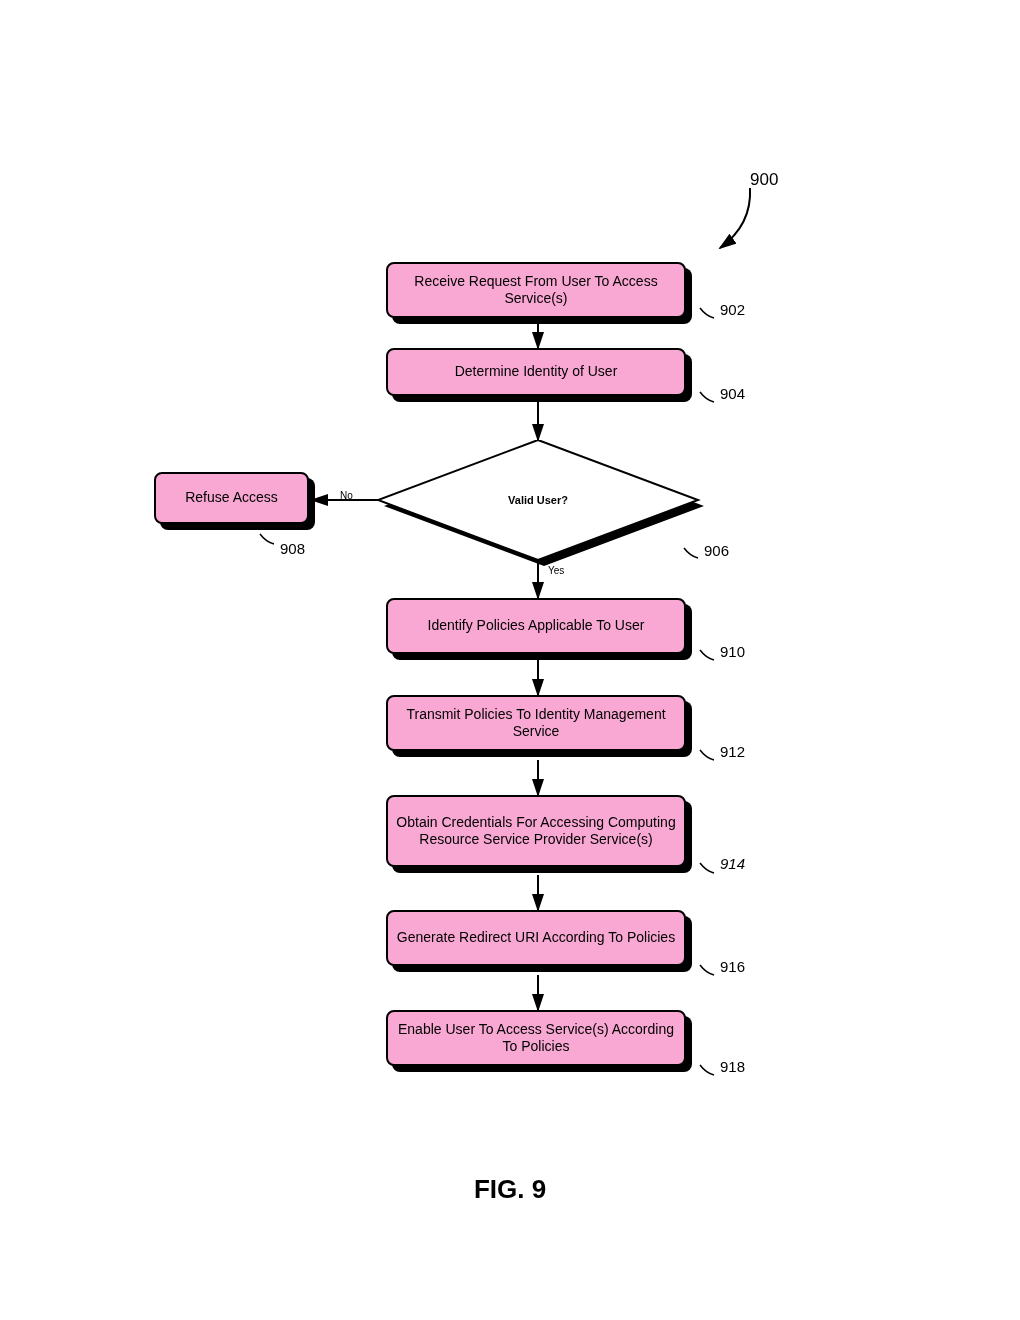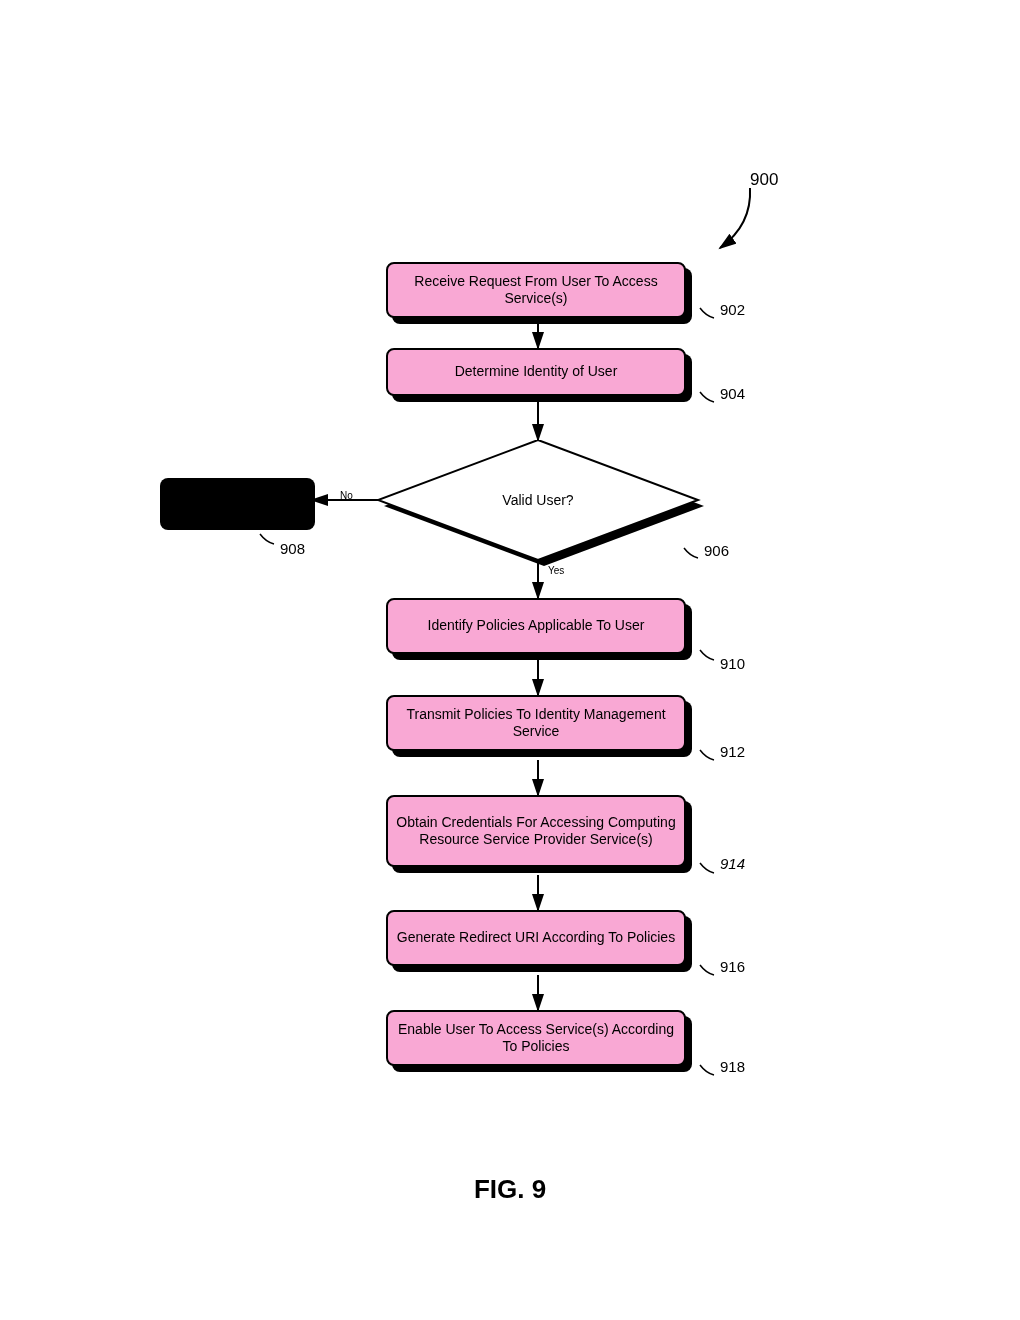--- a/index.html
+++ b/index.html
@@ -71,21 +71,22 @@
   .diamond-wrap {
     position: absolute;
   }
   .diamond-text {
     position: absolute;
     width: 100%;
     height: 100%;
     display: flex;
     align-items: center;
     justify-content: center;
-    font-size: 14px;
+    font-size: 11px;
+    font-weight: bold;
   }
 
   
   .ref {
     position: absolute;
     font-size: 15px;
   }
   .small-label {
     position: absolute;
     font-size: 10px;
@@ -160,27 +161,30 @@
 
       <polygon points="160,0 320,60 160,120 0,60" fill="#fff" stroke="#000" stroke-width="2"></polygon>
     </svg>
     <div class="diamond-text">Valid User?</div>
   </div>
   <div class="ref" style="left:704px; top:542px;">906</div>
   <div class="small-label" style="left:340px; top:490px;">No</div>
   <div class="small-label" style="left:548px; top:565px;">Yes</div>
 
   <div class="shadow" style="left:160px; top:478px; width:155px; height:52px;"></div>
+  <div class="box" style="left:154px; top:472px; width:155px; height:52px;">
+    <span>Refuse Access</span>
+  </div>
   <div class="ref" style="left:280px; top:540px;">908</div>
 
   <div class="shadow" style="left:392px; top:604px; width:300px; height:56px;"></div>
   <div class="box" style="left:386px; top:598px; width:300px; height:56px;">
     <span>Identify Policies Applicable To User</span>
   </div>
-  <div class="ref" style="left:720px; top:643px;margin-top:12px;">910</div>
+  <div class="ref" style="left:720px; top:643px;">910</div>
 
   <div class="shadow" style="left:392px; top:701px; width:300px; height:56px;"></div>
   <div class="box" style="left:386px; top:695px; width:300px; height:56px;">
     <span>Transmit Policies To Identity Management Service</span>
   </div>
   <div class="ref" style="left:720px; top:743px;">912</div>
 
   <div class="shadow" style="left:392px; top:801px; width:300px; height:72px;"></div>
   <div class="box" style="left:386px; top:795px; width:300px; height:72px;">
     <span>Obtain Credentials For Accessing Computing Resource Service Provider Service(s)</span>

